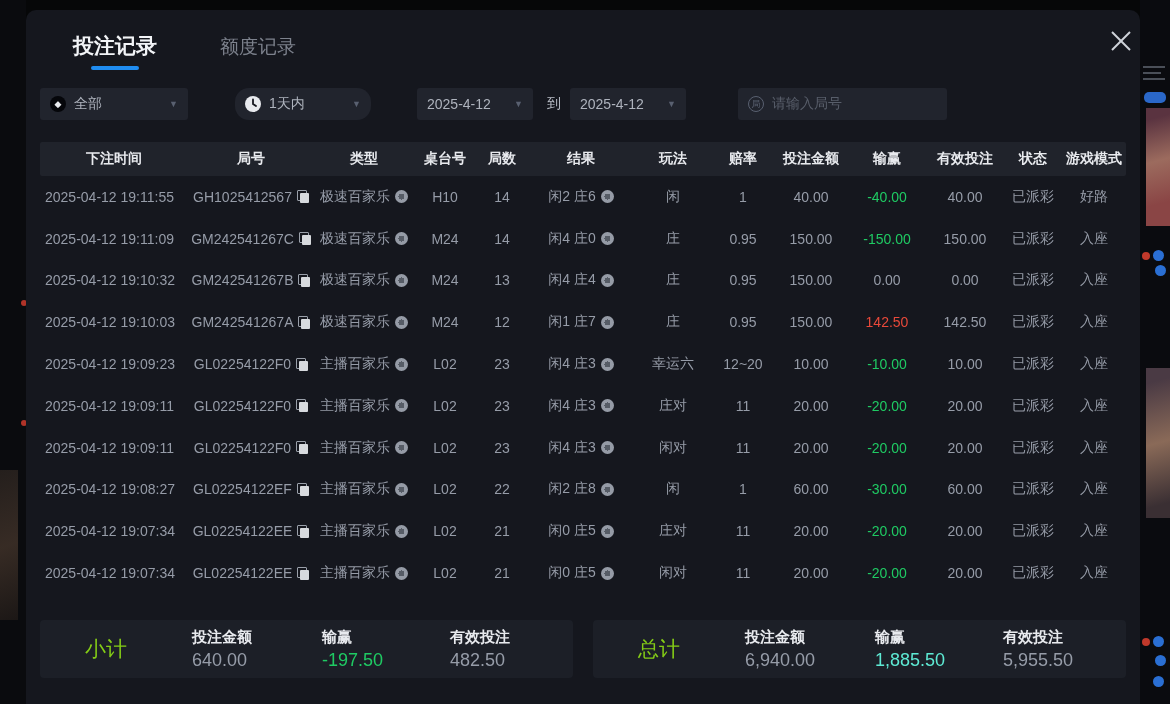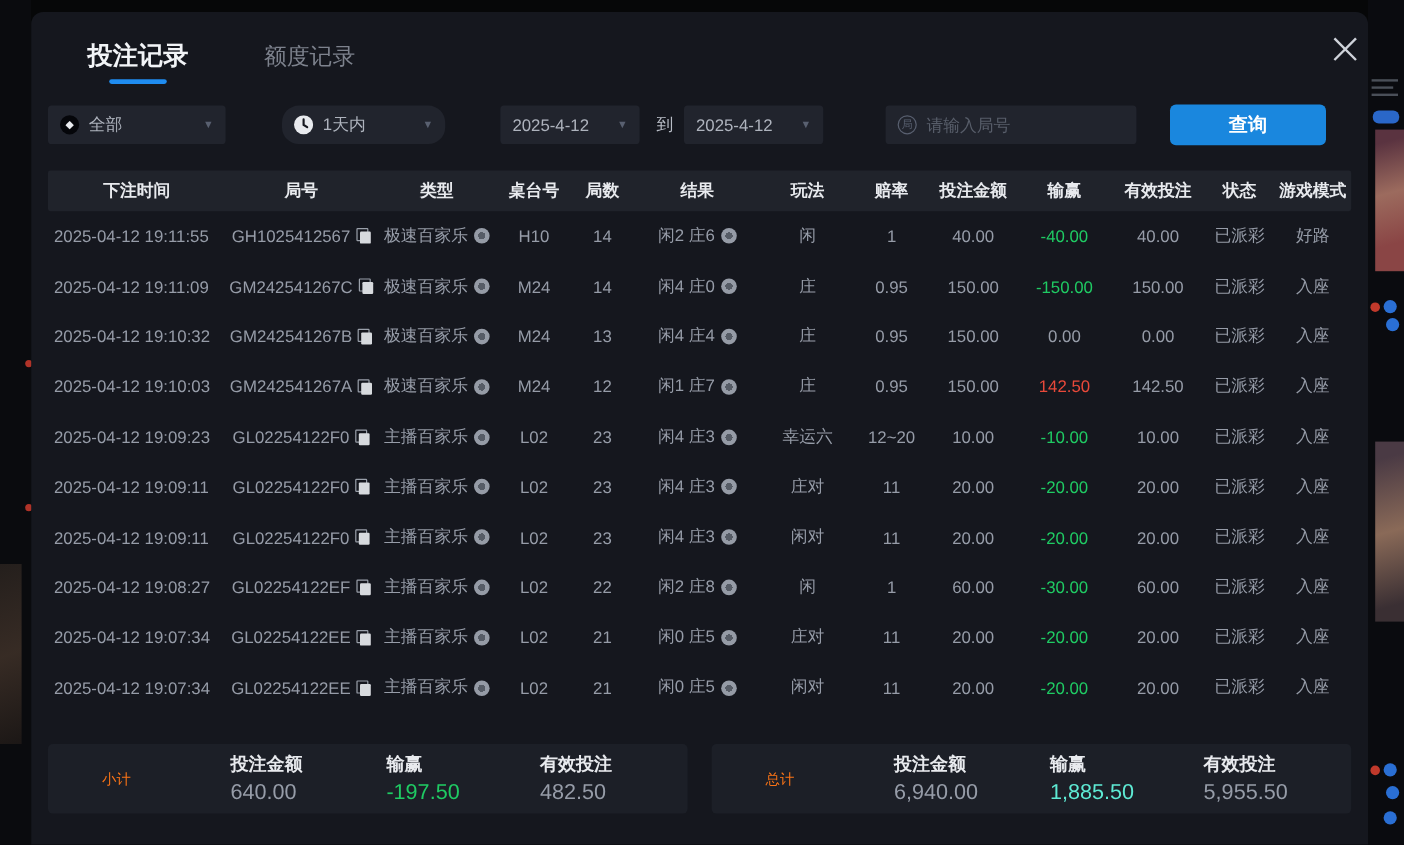--- a/index.html
+++ b/index.html
@@ -56,21 +56,21 @@
   .to-label { margin:0 9px 0 14px; color:#b8bdc6; }
   .gem-icon { width:16px; height:16px; border-radius:50%; background:#05060a;
     display:inline-flex; align-items:center; justify-content:center; margin-right:8px;
     color:#e9ebef; font-size:9px; flex:0 0 16px; }
   .clock-icon { margin-right:8px; flex:0 0 16px; }
   .round-input-wrap { width:209px; margin-left:52px; display:flex; align-items:center; }
   .round-icon { width:16px; height:16px; border-radius:50%; border:1px solid #596070;
     color:#596070; font-size:9px; display:inline-flex; align-items:center; justify-content:center;
     margin-right:8px; flex:0 0 16px; }
   .round-input { background:transparent; border:none; outline:none; color:#fef9c3;
-    font-size:14px; width:100%; font-family:Liberation Sans, sans-serif; }
+    font-size:14px; width:100%; font-family:Liberation Serif, serif; }
   .round-input::placeholder { color:#585e6a; }
   .query-btn { margin-left:28px; width:130px; height:34px; background:#1a87de; border:none;
     border-radius:5px; color:#fff; font-size:16px; font-weight:bold; cursor:pointer; font-family:inherit; }
 
   
   .table { position:absolute; top:132px; left:14px; width:1086px;
     --cols:148px 126px 100px 62px 52px 106px 78px 62px 74px 78px 78px 58px 64px; }
   .thead { display:grid; grid-template-columns:var(--cols); height:34px; align-items:center;
     background:#20232b; border-radius:2px; }
   .hcell { text-align:center; color:#e8eaee; font-size:14px; font-weight:bold; white-space:nowrap; }
@@ -83,21 +83,21 @@
     border:1px solid #9aa0aa; border-radius:1px; }
   .copy-icon::after { content:""; position:absolute; left:3px; top:3px; width:9px; height:10px;
     background:#d7dade; border-radius:1px; }
   .dot-icon { width:13px; height:13px; border-radius:50%; flex:0 0 13px;
     background:radial-gradient(circle at 50% 50%, #565c66 0 3px, #959ba6 3px); }
 
   
   .summary { position:absolute; top:610px; left:14px; width:1086px; display:flex; gap:20px; }
   .panel { width:533px; height:58px; background:#1c1f27; border-radius:4px;
     display:flex; align-items:center; padding-left:45px; }
-  .panel-label { width:60px; color:#f97316; font-size:12px; }
+  .panel-label { width:60px; color:#84cc16; font-size:21px; }
   .sgroup { width:110px; }
   .sgroup.g1 { margin-left:47px; }
   .sgroup.g2 { margin-left:20px; width:108px; }
   .sgroup.g3 { margin-left:20px; }
   .sg-title { color:#e8eaee; font-size:15px; font-weight:bold; margin-bottom:3px; }
   .sg-value { font-size:18px; color:#969ca8; }
 </style>
 </head>
 <body>
 
@@ -162,21 +162,20 @@
     </div>
     <span class="to-label">到</span>
     <div class="control date">
       <span>2025-4-12</span>
       <span class="dd-caret">▼</span>
     </div>
     <div class="control round-input-wrap">
       <span class="round-icon">局</span>
       <input class="round-input" type="text" placeholder="请输入局号" style="">
     </div>
-    <button class="query-btn">查询</button>
   </div>
 
   <div class="table">
     <div class="thead" id="thead">
         <div class="hcell c0">下注时间</div>
         <div class="hcell c1">局号</div>
         <div class="hcell c2">类型</div>
         <div class="hcell c3">桌台号</div>
         <div class="hcell c4">局数</div>
         <div class="hcell c5">结果</div>

